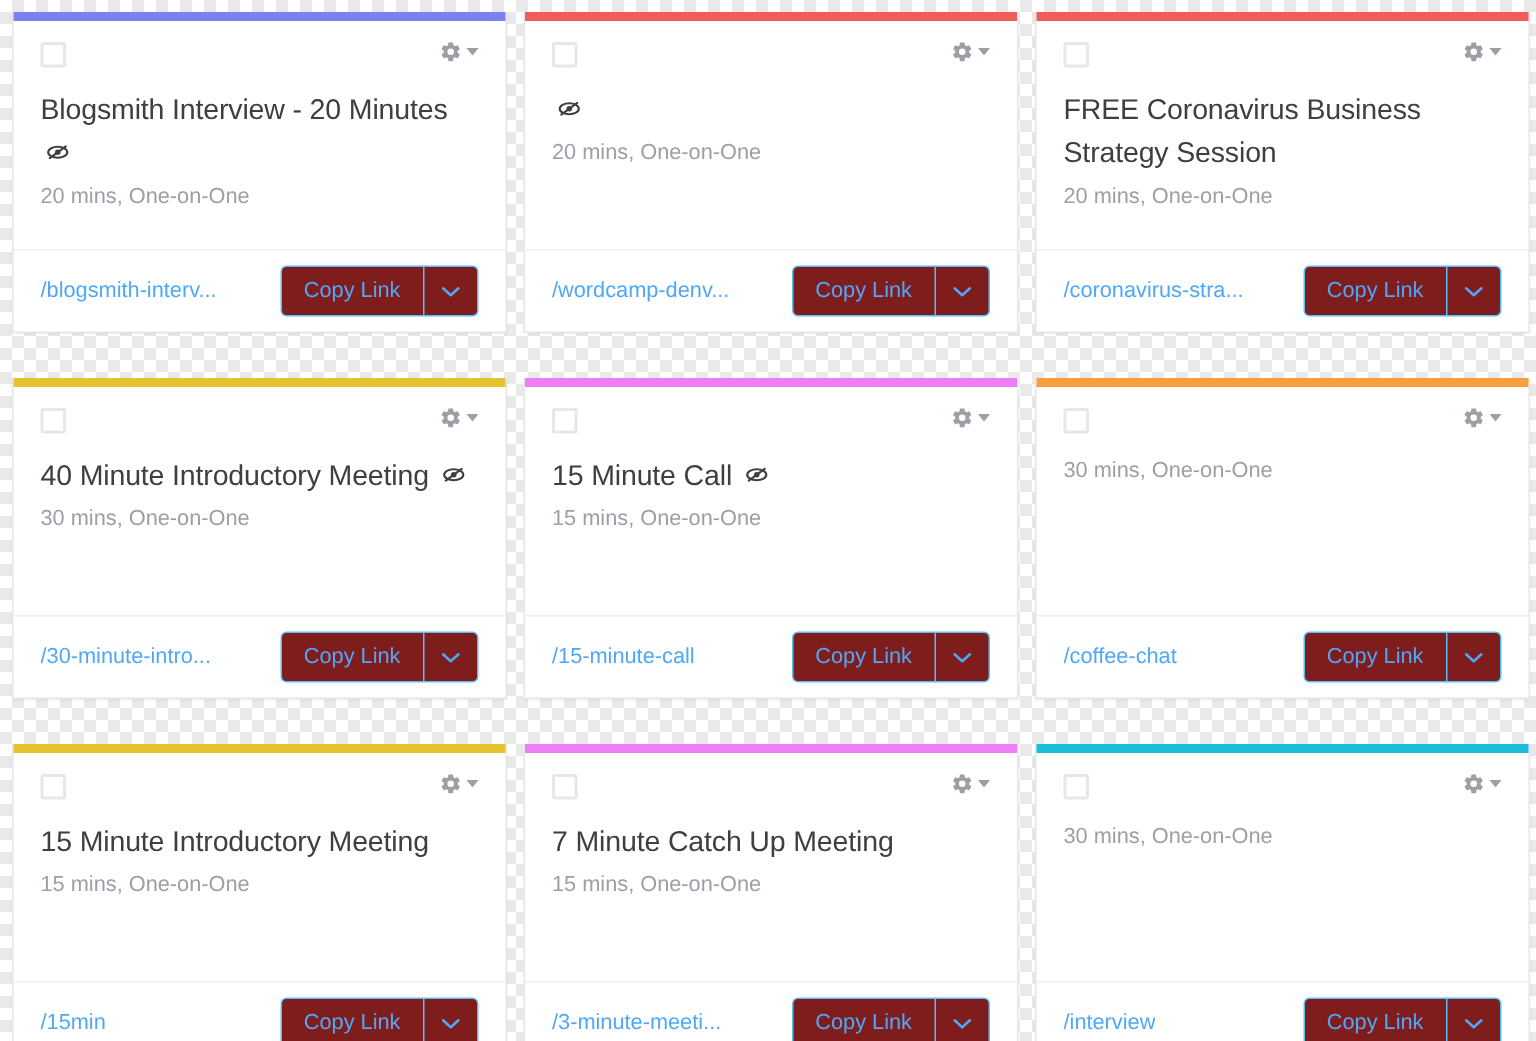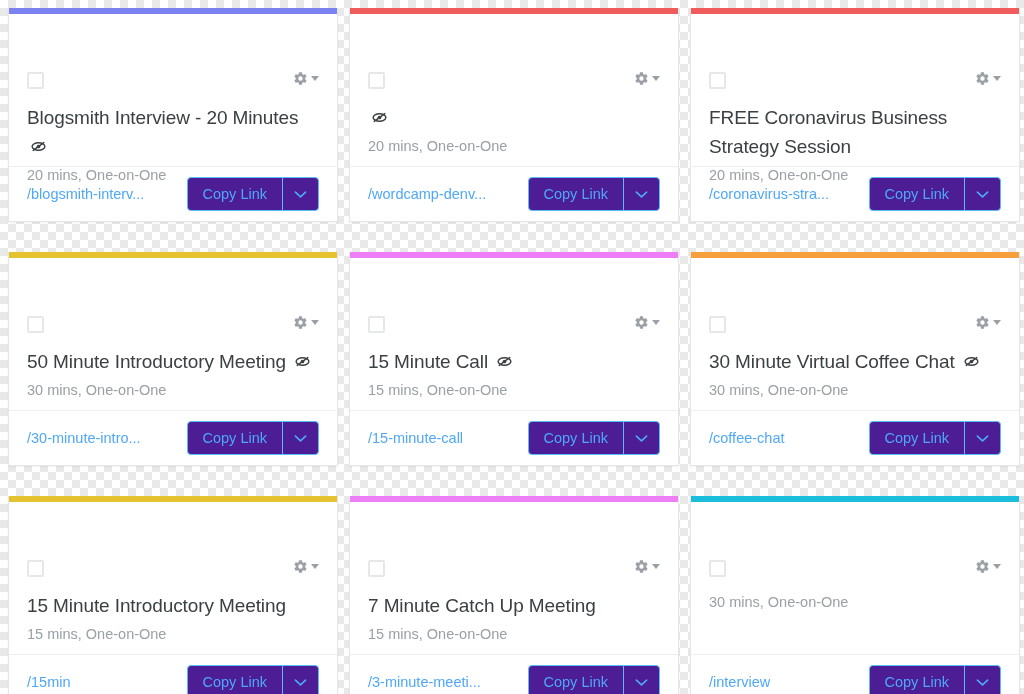--- a/index.html
+++ b/index.html
@@ -46,21 +46,20 @@
     height: 6px;
     width: 100%;
     flex: 0 0 6px;
   }
 
   .card-body {
     flex: 1 1 auto;
     padding: 12px 18px 0 18px;
     position: relative;
     min-height: 0;
-    margin-top: 44px;
   }
 
   .card-head {
     display: flex;
     align-items: flex-start;
     justify-content: space-between;
     height: 30px;
   }
 
   .checkbox {
@@ -135,21 +134,21 @@
     text-overflow: ellipsis;
     max-width: 165px;
     cursor: pointer;
   }
 
   .btn-group {
     display: flex;
     border: 1px solid #57bdf8;
     border-radius: 4px;
     overflow: hidden;
-    background: #4c1d95;
+    background: #7f1d1d;
     flex: 0 0 auto;
   }
 
   .btn-copy {
     font-size: 14.5px;
     color: #4fa8f7;
     background: transparent;
     border: none;
     padding: 8px 15px;
     cursor: pointer;
@@ -291,21 +290,21 @@
         <div class="gear-wrap">
           <span>
             <svg width="15" height="15" viewBox="0 0 24 24" fill="#9aa0a6">
               <path d="M19.4 13a7.8 7.8 0 0 0 .06-1 7.8 7.8 0 0 0-.07-1l2.1-1.65a.5.5 0 0 0 .12-.64l-2-3.46a.5.5 0 0 0-.6-.22l-2.49 1a7.3 7.3 0 0 0-1.7-1l-.38-2.65A.5.5 0 0 0 13.95 2h-4a.5.5 0 0 0-.49.42L9.08 5.07a7.6 7.6 0 0 0-1.7 1l-2.49-1a.5.5 0 0 0-.6.22l-2 3.46a.5.5 0 0 0 .12.64L4.52 11a7.9 7.9 0 0 0 0 2l-2.1 1.65a.5.5 0 0 0-.12.64l2 3.46a.5.5 0 0 0 .6.22l2.49-1a7.3 7.3 0 0 0 1.7 1l.38 2.65a.5.5 0 0 0 .49.42h4a.5.5 0 0 0 .49-.42l.38-2.65a7.6 7.6 0 0 0 1.7-1l2.49 1a.5.5 0 0 0 .6-.22l2-3.46a.5.5 0 0 0-.12-.64zM11.95 15.5a3.5 3.5 0 1 1 0-7 3.5 3.5 0 0 1 0 7z"></path>
             </svg>
           </span>
           <span class="caret-down"></span>
         </div>
       </div>
       <div class="card-title">
-        <span class="title-text">50 Minute Introductory Meeting </span><span class="hidden-icon"><svg width="17" height="17" viewBox="0 0 24 24" fill="none" stroke="#3c4043" stroke-width="2" stroke-linecap="round">
+        <span class="title-text">40 Minute Introductory Meeting </span><span class="hidden-icon"><svg width="17" height="17" viewBox="0 0 24 24" fill="none" stroke="#3c4043" stroke-width="2" stroke-linecap="round">
               <ellipse cx="12" cy="12" rx="9" ry="5.2"></ellipse>
               <circle cx="12" cy="12" r="2.6" fill="#3c4043" stroke="none"></circle>
               <line x1="4.5" y1="17.5" x2="19.5" y2="6.5"></line>
             </svg></span>
       </div>
       <div class="card-meta">30 mins, One-on-One</div>
     </div>
     <div class="card-footer">
       <a class="slug">/30-minute-intro...</a>
       <div class="btn-group">
@@ -366,27 +365,20 @@
         <div class="checkbox"></div>
         <div class="gear-wrap">
           <span>
             <svg width="15" height="15" viewBox="0 0 24 24" fill="#9aa0a6">
               <path d="M19.4 13a7.8 7.8 0 0 0 .06-1 7.8 7.8 0 0 0-.07-1l2.1-1.65a.5.5 0 0 0 .12-.64l-2-3.46a.5.5 0 0 0-.6-.22l-2.49 1a7.3 7.3 0 0 0-1.7-1l-.38-2.65A.5.5 0 0 0 13.95 2h-4a.5.5 0 0 0-.49.42L9.08 5.07a7.6 7.6 0 0 0-1.7 1l-2.49-1a.5.5 0 0 0-.6.22l-2 3.46a.5.5 0 0 0 .12.64L4.52 11a7.9 7.9 0 0 0 0 2l-2.1 1.65a.5.5 0 0 0-.12.64l2 3.46a.5.5 0 0 0 .6.22l2.49-1a7.3 7.3 0 0 0 1.7 1l.38 2.65a.5.5 0 0 0 .49.42h4a.5.5 0 0 0 .49-.42l.38-2.65a7.6 7.6 0 0 0 1.7-1l2.49 1a.5.5 0 0 0 .6-.22l2-3.46a.5.5 0 0 0-.12-.64zM11.95 15.5a3.5 3.5 0 1 1 0-7 3.5 3.5 0 0 1 0 7z"></path>
             </svg>
           </span>
           <span class="caret-down"></span>
         </div>
       </div>
-      <div class="card-title">
-        <span class="title-text">30 Minute Virtual Coffee Chat </span><span class="hidden-icon"><svg width="17" height="17" viewBox="0 0 24 24" fill="none" stroke="#3c4043" stroke-width="2" stroke-linecap="round">
-              <ellipse cx="12" cy="12" rx="9" ry="5.2"></ellipse>
-              <circle cx="12" cy="12" r="2.6" fill="#3c4043" stroke="none"></circle>
-              <line x1="4.5" y1="17.5" x2="19.5" y2="6.5"></line>
-            </svg></span>
-      </div>
       <div class="card-meta">30 mins, One-on-One</div>
     </div>
     <div class="card-footer">
       <a class="slug">/coffee-chat</a>
       <div class="btn-group">
         <button class="btn-copy">Copy Link</button>
         <button class="btn-caret">
           <span>
             <svg width="13" height="9" viewBox="0 0 14 9" fill="none" stroke="#4fa8f7" stroke-width="1.8" stroke-linecap="round" stroke-linejoin="round">
                 <polyline points="1.5,2 7,7 12.5,2"></polyline>

